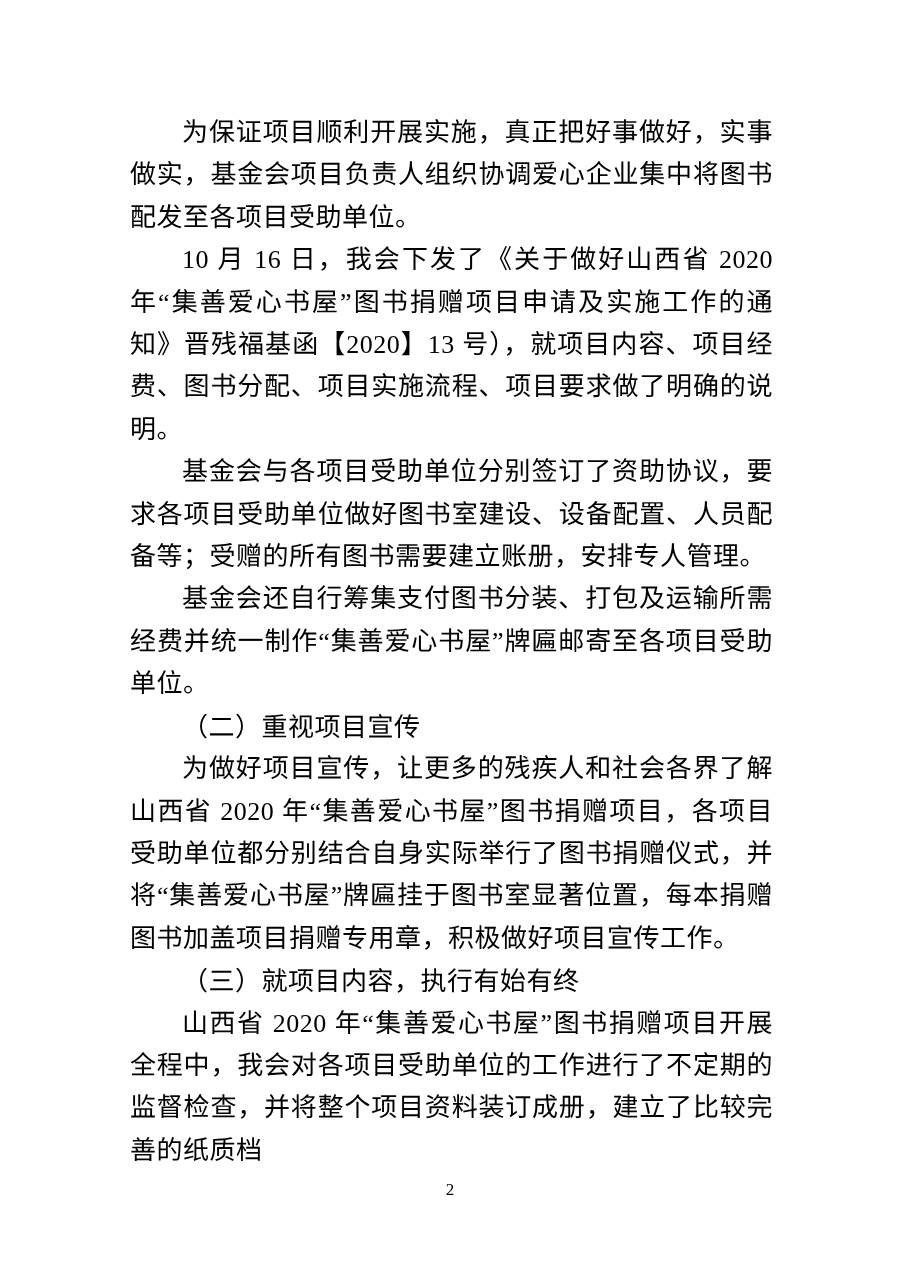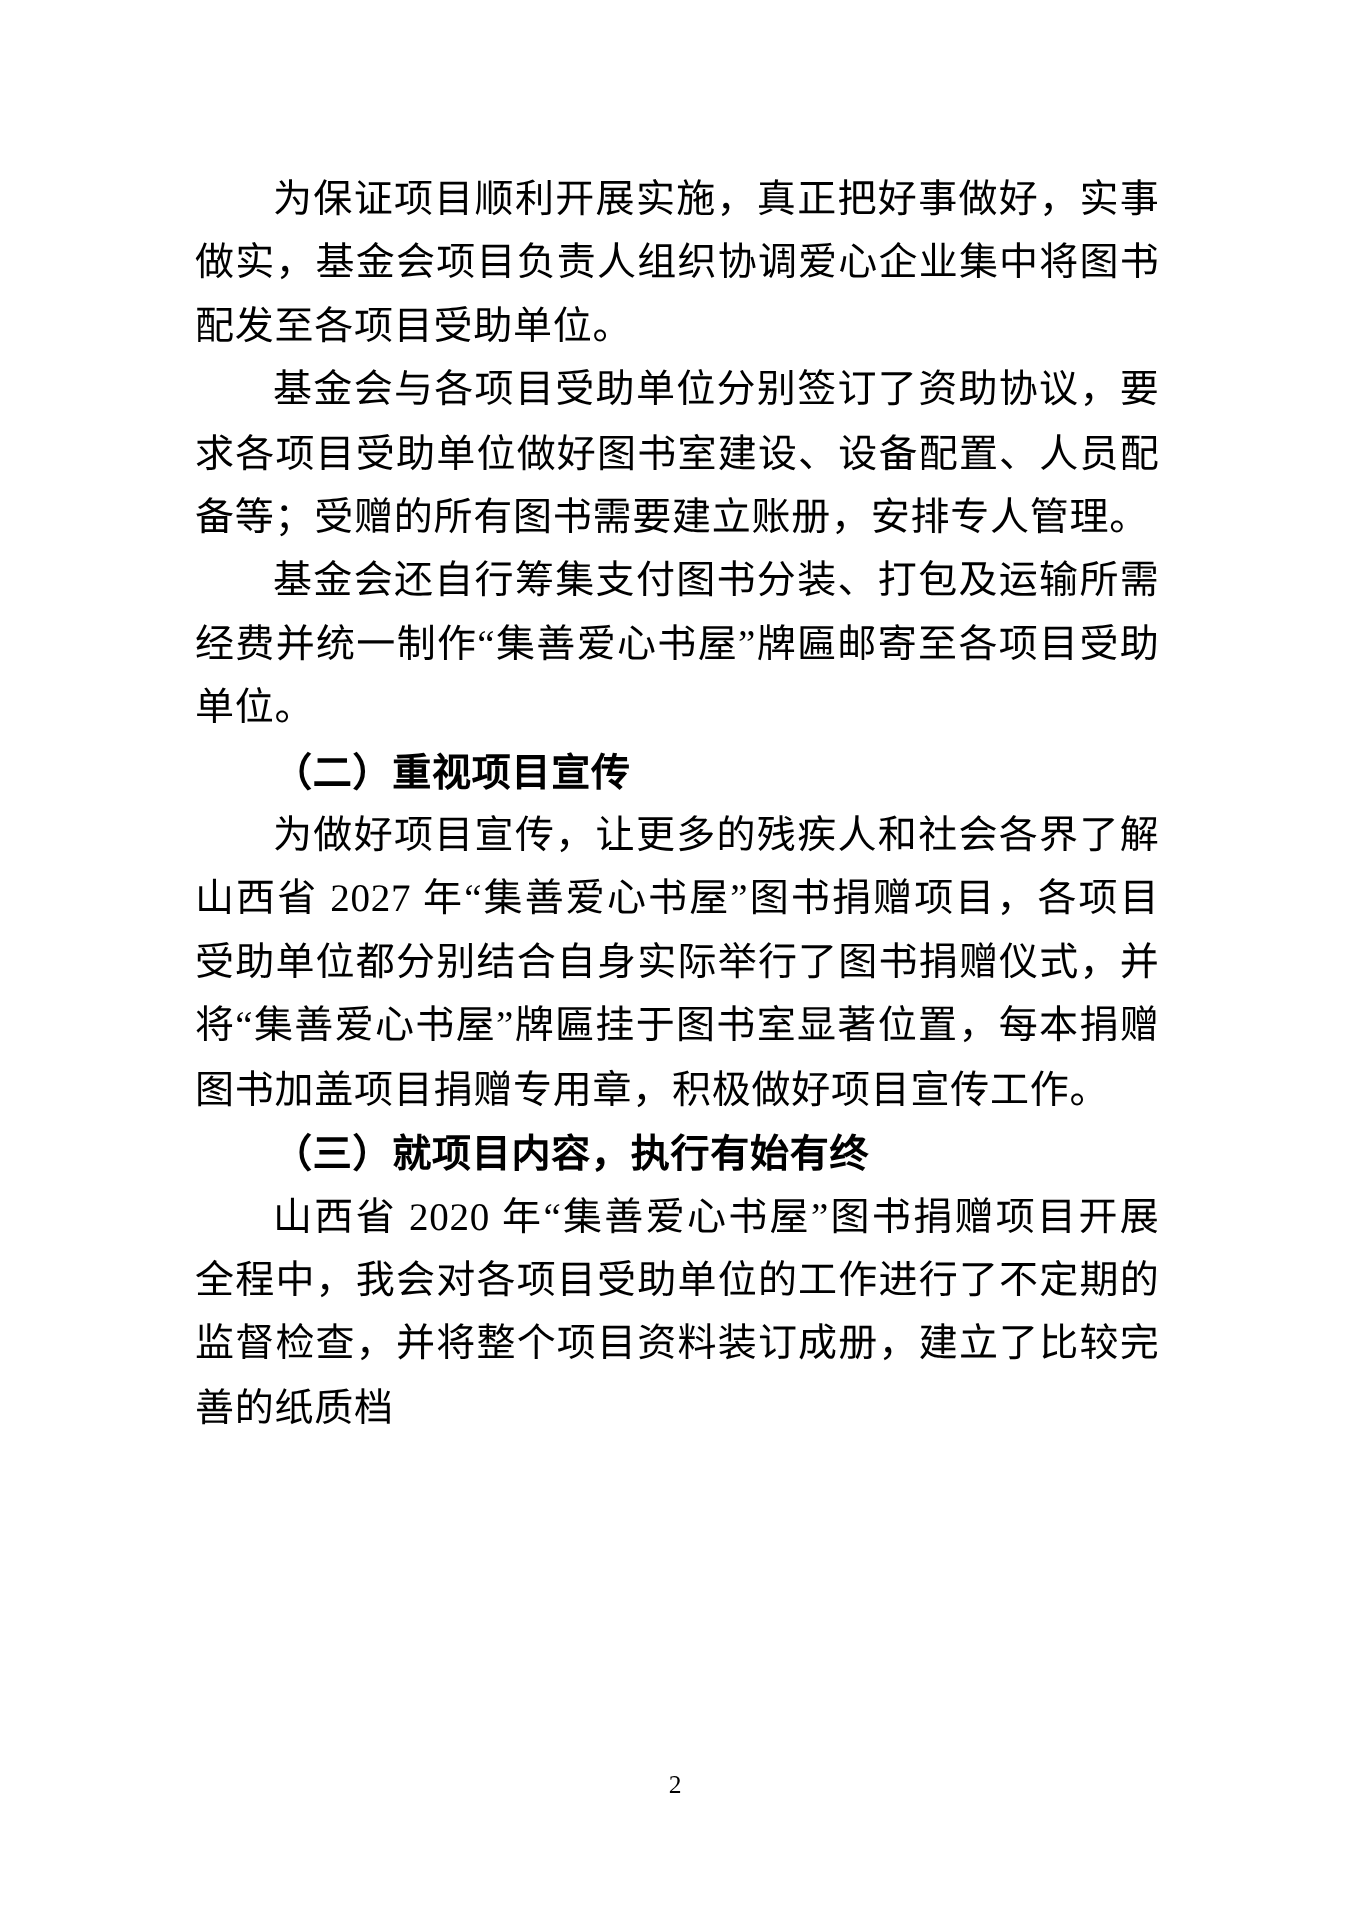--- a/index.html
+++ b/index.html
@@ -31,42 +31,43 @@
     line-height: 42.4px;
     text-align: justify;
     text-indent: 2em;
     letter-spacing: 0.5px;
     font-family: "Liberation Serif", "DejaVu Serif", serif;
   }
   p.heading-para {
     font-size: 26px;
     line-height: 42.4px;
     text-indent: 2em;
-    font-weight: bold;
+    font-weight: normal;
     letter-spacing: 0.5px;
     font-family: "Liberation Sans", "DejaVu Sans", sans-serif;
   }
   .page-number {
     position: absolute;
     left: 0;
     right: 0;
     bottom: 72px;
     text-align: center;
     font-size: 17px;
     font-family: "Liberation Serif", "DejaVu Serif", serif;
     color: #000000;
   }
 </style>
 </head>
 <body>
 
 <div class="page">
   <div class="content" id="document-content">
       <p class="body-para">为保证项目顺利开展实施，真正把好事做好，实事做实，基金会项目负责人组织协调爱心企业集中将图书配发至各项目受助单位。</p>
+      <p class="body-para">10 月 16 日，我会下发了《关于做好山西省 2020 年“集善爱心书屋”图书捐赠项目申请及实施工作的通知》晋残福基函【2020】13 号），就项目内容、项目经费、图书分配、项目实施流程、项目要求做了明确的说明。</p>
       <p class="body-para">基金会与各项目受助单位分别签订了资助协议，要求各项目受助单位做好图书室建设、设备配置、人员配备等；受赠的所有图书需要建立账册，安排专人管理。</p>
       <p class="body-para">基金会还自行筹集支付图书分装、打包及运输所需经费并统一制作“集善爱心书屋”牌匾邮寄至各项目受助单位。</p>
       <p class="heading-para">（二）重视项目宣传</p>
-      <p class="body-para">为做好项目宣传，让更多的残疾人和社会各界了解山西省 2027 年“集善爱心书屋”图书捐赠项目，各项目受助单位都分别结合自身实际举行了图书捐赠仪式，并将“集善爱心书屋”牌匾挂于图书室显著位置，每本捐赠图书加盖项目捐赠专用章，积极做好项目宣传工作。</p>
+      <p class="body-para">为做好项目宣传，让更多的残疾人和社会各界了解山西省 2020 年“集善爱心书屋”图书捐赠项目，各项目受助单位都分别结合自身实际举行了图书捐赠仪式，并将“集善爱心书屋”牌匾挂于图书室显著位置，每本捐赠图书加盖项目捐赠专用章，积极做好项目宣传工作。</p>
       <p class="heading-para">（三）就项目内容，执行有始有终</p>
       <p class="body-para">山西省 2020 年“集善爱心书屋”图书捐赠项目开展全程中，我会对各项目受助单位的工作进行了不定期的监督检查，并将整个项目资料装订成册，建立了比较完善的纸质档</p>
     </div>
   <div class="page-number">2</div>
 </div>
 
 </body></html>

